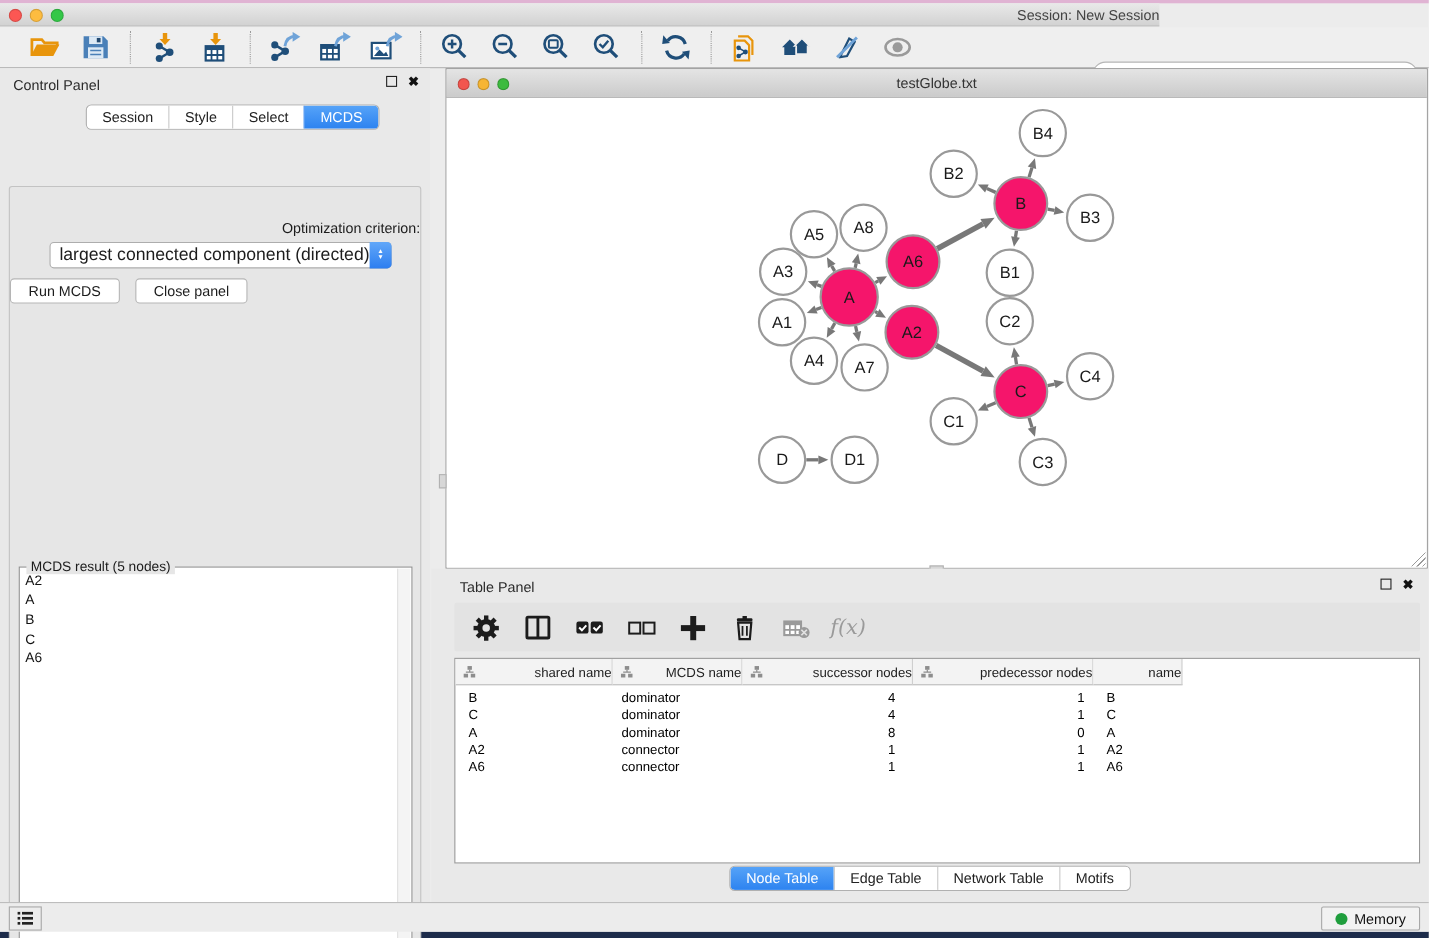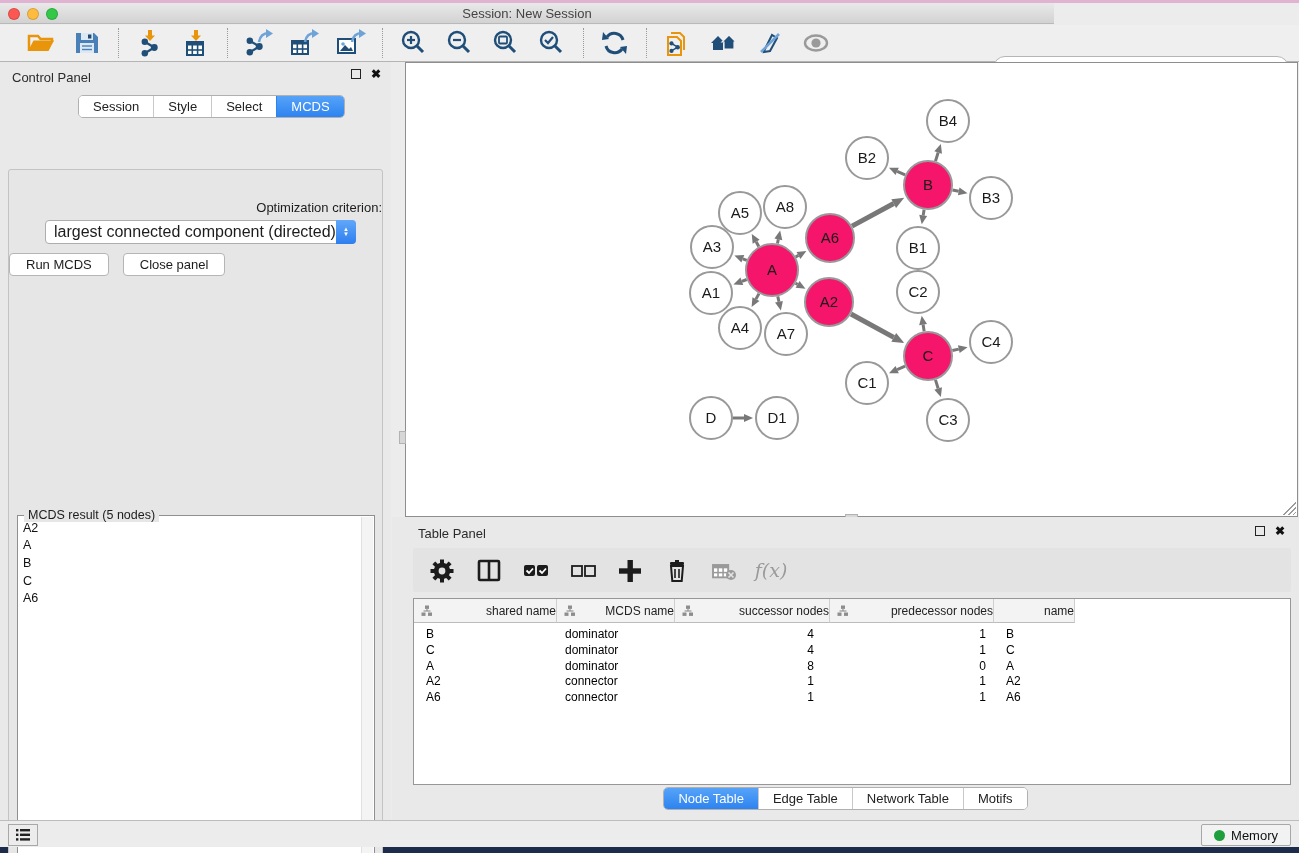--- a/index.html
+++ b/index.html
@@ -5,21 +5,21 @@
   * { margin:0; padding:0; box-sizing:border-box; }
   html,body { width:1299px; height:853px; font-family:"Liberation Sans", sans-serif; }
   #root { position:relative; width:1299px; height:853px; overflow:hidden; background:#ececec; }
 
   .strip-top { position:absolute; left:0; top:0; width:1299px; height:3px; }
   .strip-bottom { position:absolute; left:0; top:847px; width:1299px; height:6px; }
 
   
   .titlebar { position:absolute; left:0; top:3px; width:1054px; height:21px;
     background:linear-gradient(#e9e9e9,#d2d2d2); border-bottom:1px solid #b9b9b9;
-    text-align:center; font-size:13px; color:#444; line-height:21px; }
+    text-align:right; font-size:13px; color:#444; line-height:21px; }
   .lights { position:absolute; left:8px; top:5px; display:flex; gap:7px; }
   .light { width:12px; height:12px; border-radius:50%; border:1px solid rgba(0,0,0,.15); }
 
   .toolbar { position:absolute; left:0; top:25px; width:1299px; height:37px;
     background:#efefef; border-bottom:1px solid #b4b4b4; display:flex; align-items:center; }
   .tb-groups { display:flex; align-items:center; height:100%; padding-left:10px; }
   .tb-group { display:flex; align-items:center; gap:12px; padding:0 14px; height:30px; }
   .tb-group + .tb-group { border-left:1px dotted #9a9a9a; }
   .tb-icon { width:34px; height:30px; display:flex; align-items:center; justify-content:center; cursor:pointer; }
   .search-wrap { position:absolute; right:10px; top:31px; }
@@ -345,20 +345,28 @@
             <div class="result-item">B</div>
             <div class="result-item">C</div>
             <div class="result-item">A6</div>
           </div>
         <div class="result-scroll"></div>
       </div>
     </div>
   </div>
 
   <div class="net-window">
+    <div class="net-titlebar">
+      <div class="net-lights">
+        <div class="net-light" style="background:#f2564f;"></div>
+        <div class="net-light" style="background:#f6b533;"></div>
+        <div class="net-light" style="background:#3dbb3f;"></div>
+      </div>
+      <span>testGlobe.txt</span>
+    </div>
     <div class="net-canvas">
       <svg id="graph-svg" width="891" height="427" viewBox="0 0 891 427">
           <line x1="340.73617326736763" y1="190.52570516148435" x2="335.87801045099513" y2="192.3574714692969" stroke="#787878" stroke-width="3"></line>
           <polygon points="327.456734873451,195.53270652312503 334.46679487151596,188.61468232372175 337.2892260304743,196.10026061487207" fill="#787878"></polygon>
           <line x1="340.78885483284466" y1="171.33572768592379" x2="336.81362187096767" y2="169.81188838387092" stroke="#787878" stroke-width="3"></line>
           <polygon points="328.4099068152492,166.59046427917886 338.24536591749745,166.07690391466272 335.3818778244379,173.54687285307912" fill="#787878"></polygon>
           <line x1="352.956911741394" y1="204.64059746872346" x2="349.941552316074" y2="210.1059364271158" stroke="#787878" stroke-width="3"></line>
           <polygon points="345.593856229872,217.98613558335694 346.43924157996685,208.17362705547046 353.4438630521812,212.03824579876115" fill="#787878"></polygon>
           <line x1="352.78256156889375" y1="157.456437794592" x2="350.15464697135207" y2="152.77546491772088" stroke="#787878" stroke-width="3"></line>
           <polygon points="345.74883416098334,144.92761084925155 353.642582112894,150.81732589089032 346.66671182981014,154.73360394455145" fill="#787878"></polygon>

